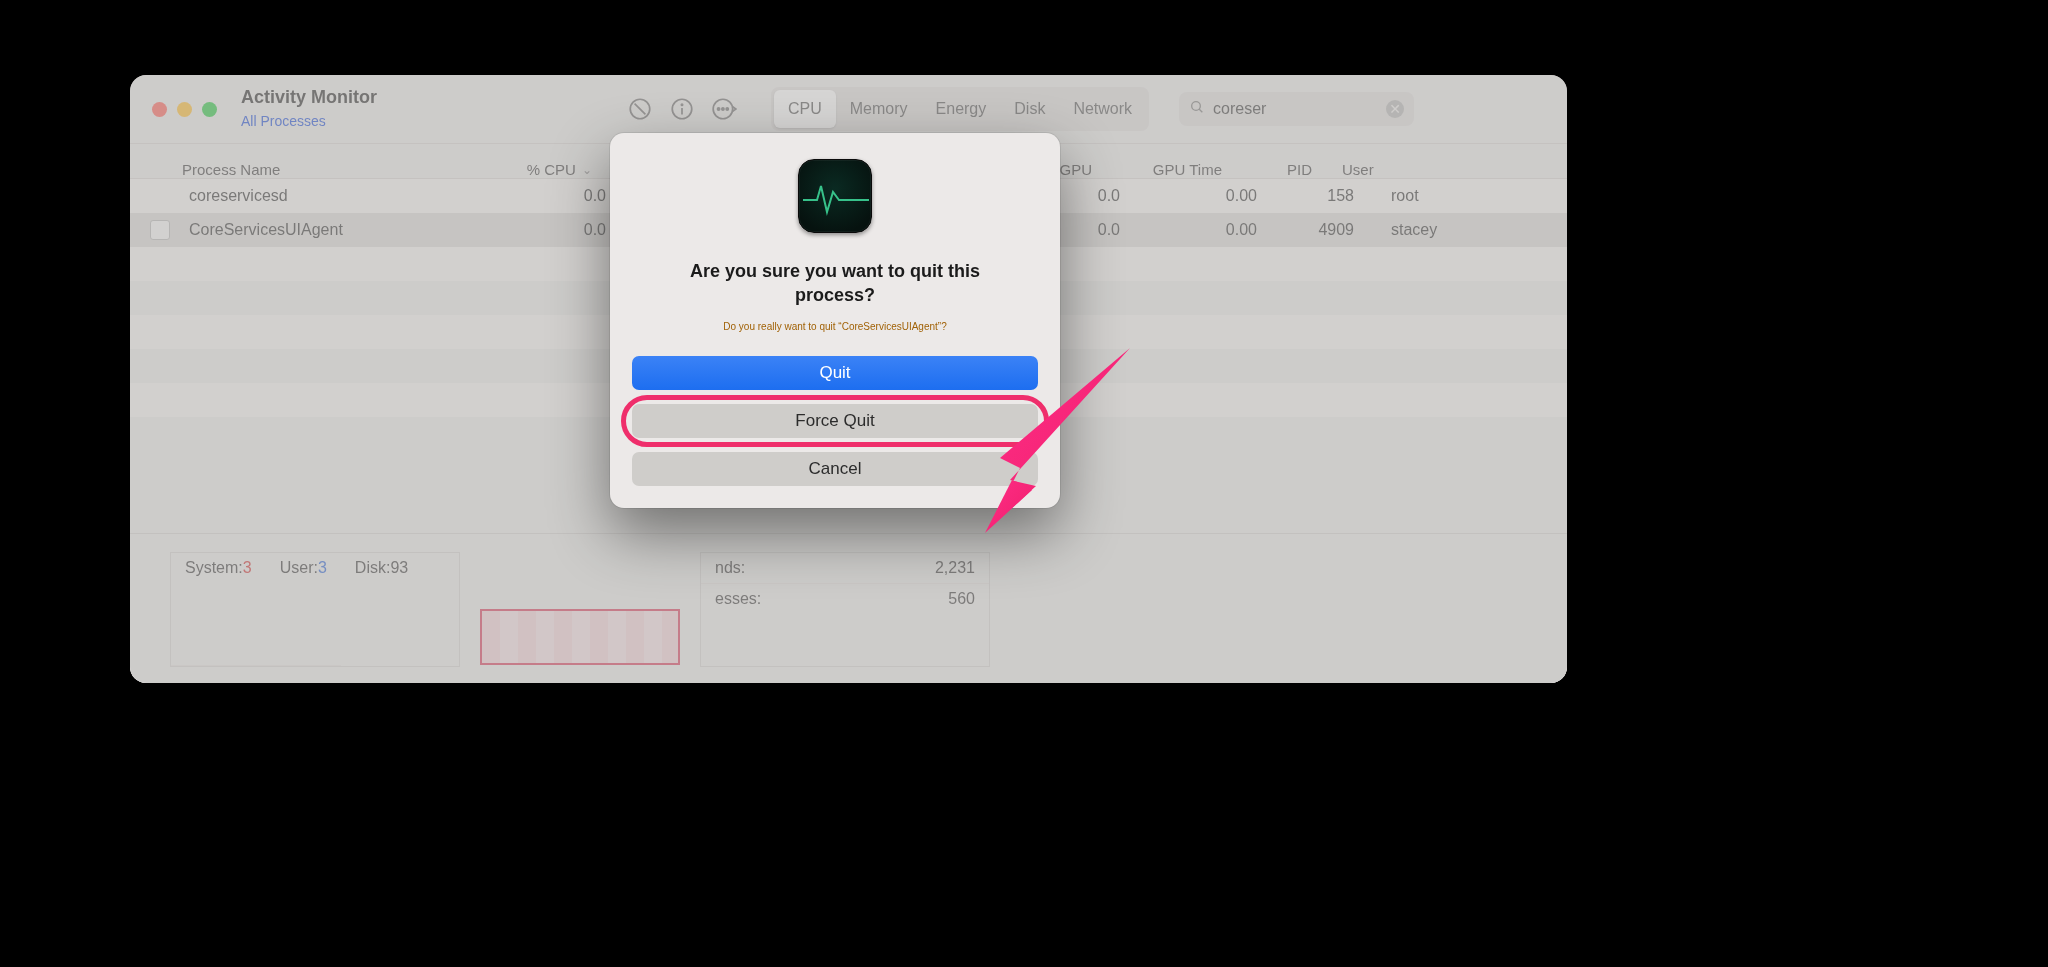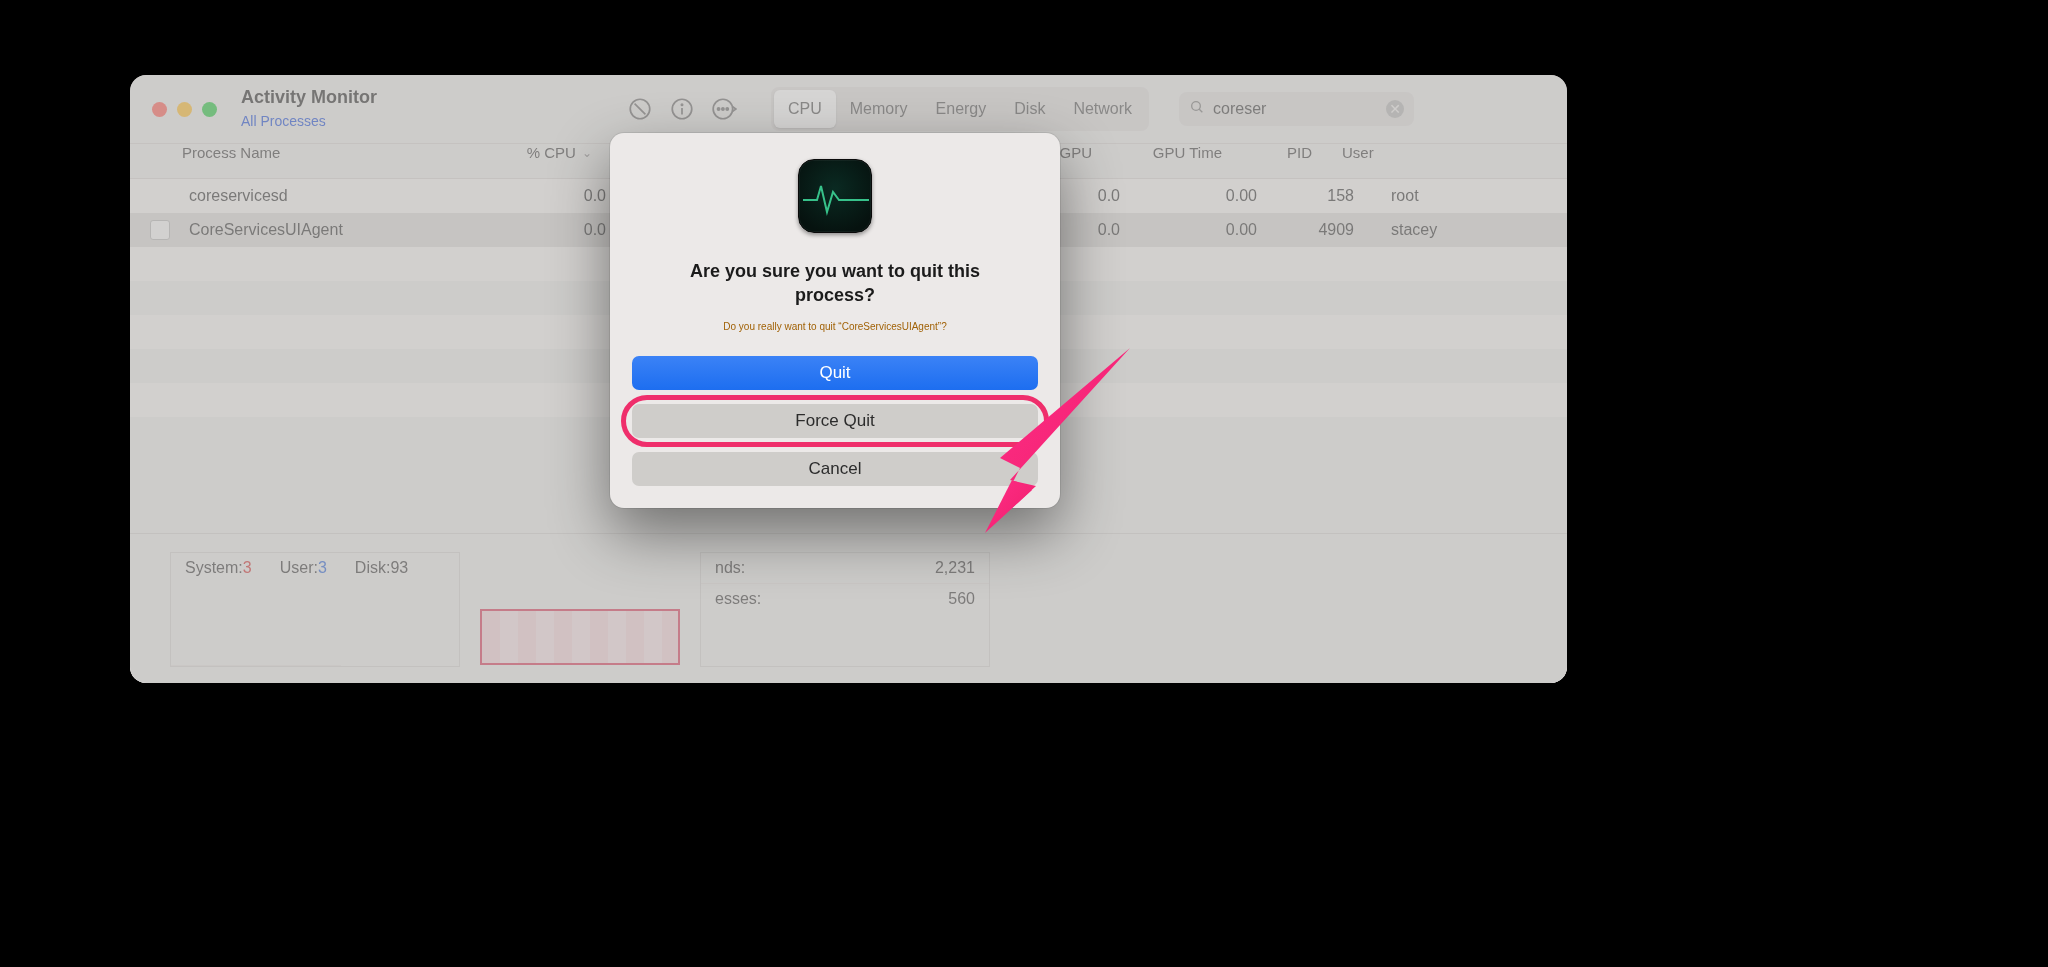--- a/index.html
+++ b/index.html
@@ -76,21 +76,21 @@
   .search-text { font-size: 16px; color: #3a3a3a; flex:1;}
   .clear-search {
     width: 18px; height: 18px; border-radius: 50%; background: #b7b7b5; color: #f0eeed;
     display:flex;align-items:center;justify-content:center;font-size:14px;line-height:1;
   }
 
   
   .col-header {
     height: 36px;
     display: flex;
-    align-items: flex-start;
+    align-items: flex-end;
     padding: 0 20px 0 52px;
     font-size: 15px;
     color: #3e3e3e;
     border-top: 1px solid #d9d6d3;
     border-bottom: 1px solid #d9d6d3;
     background: #eceae9;
     gap: 0;
   }
   .col { display:flex; align-items:center; justify-content:flex-start; }
   .col.r { justify-content:flex-end; }

